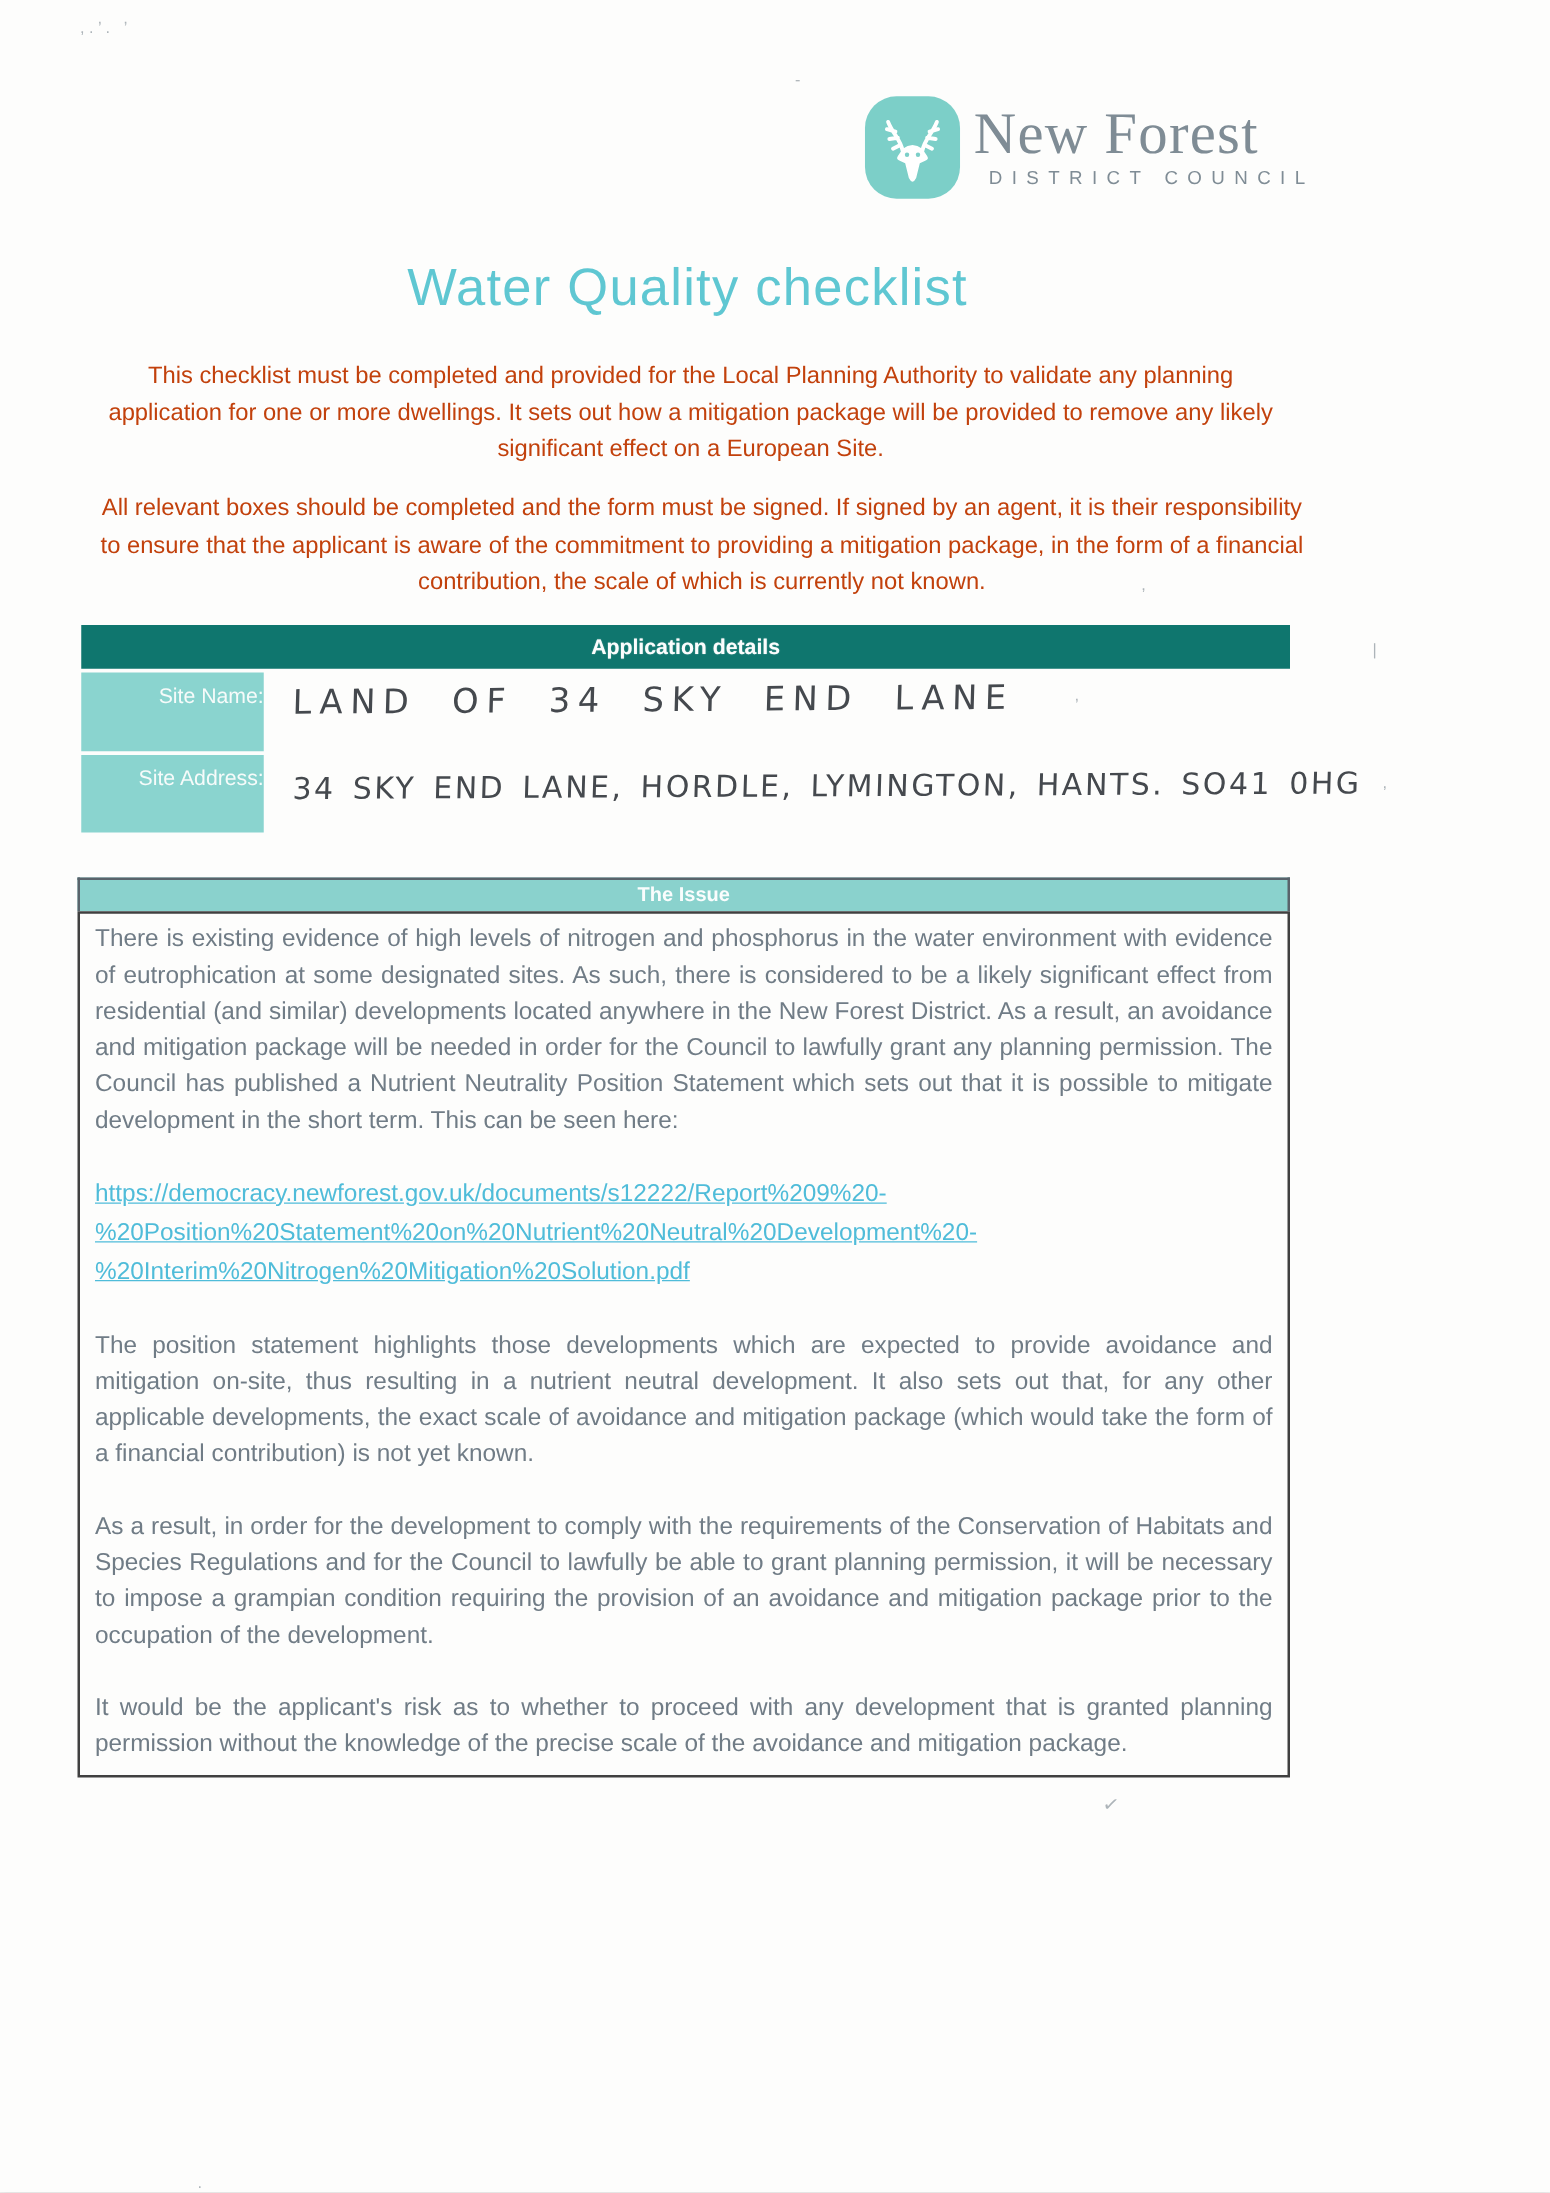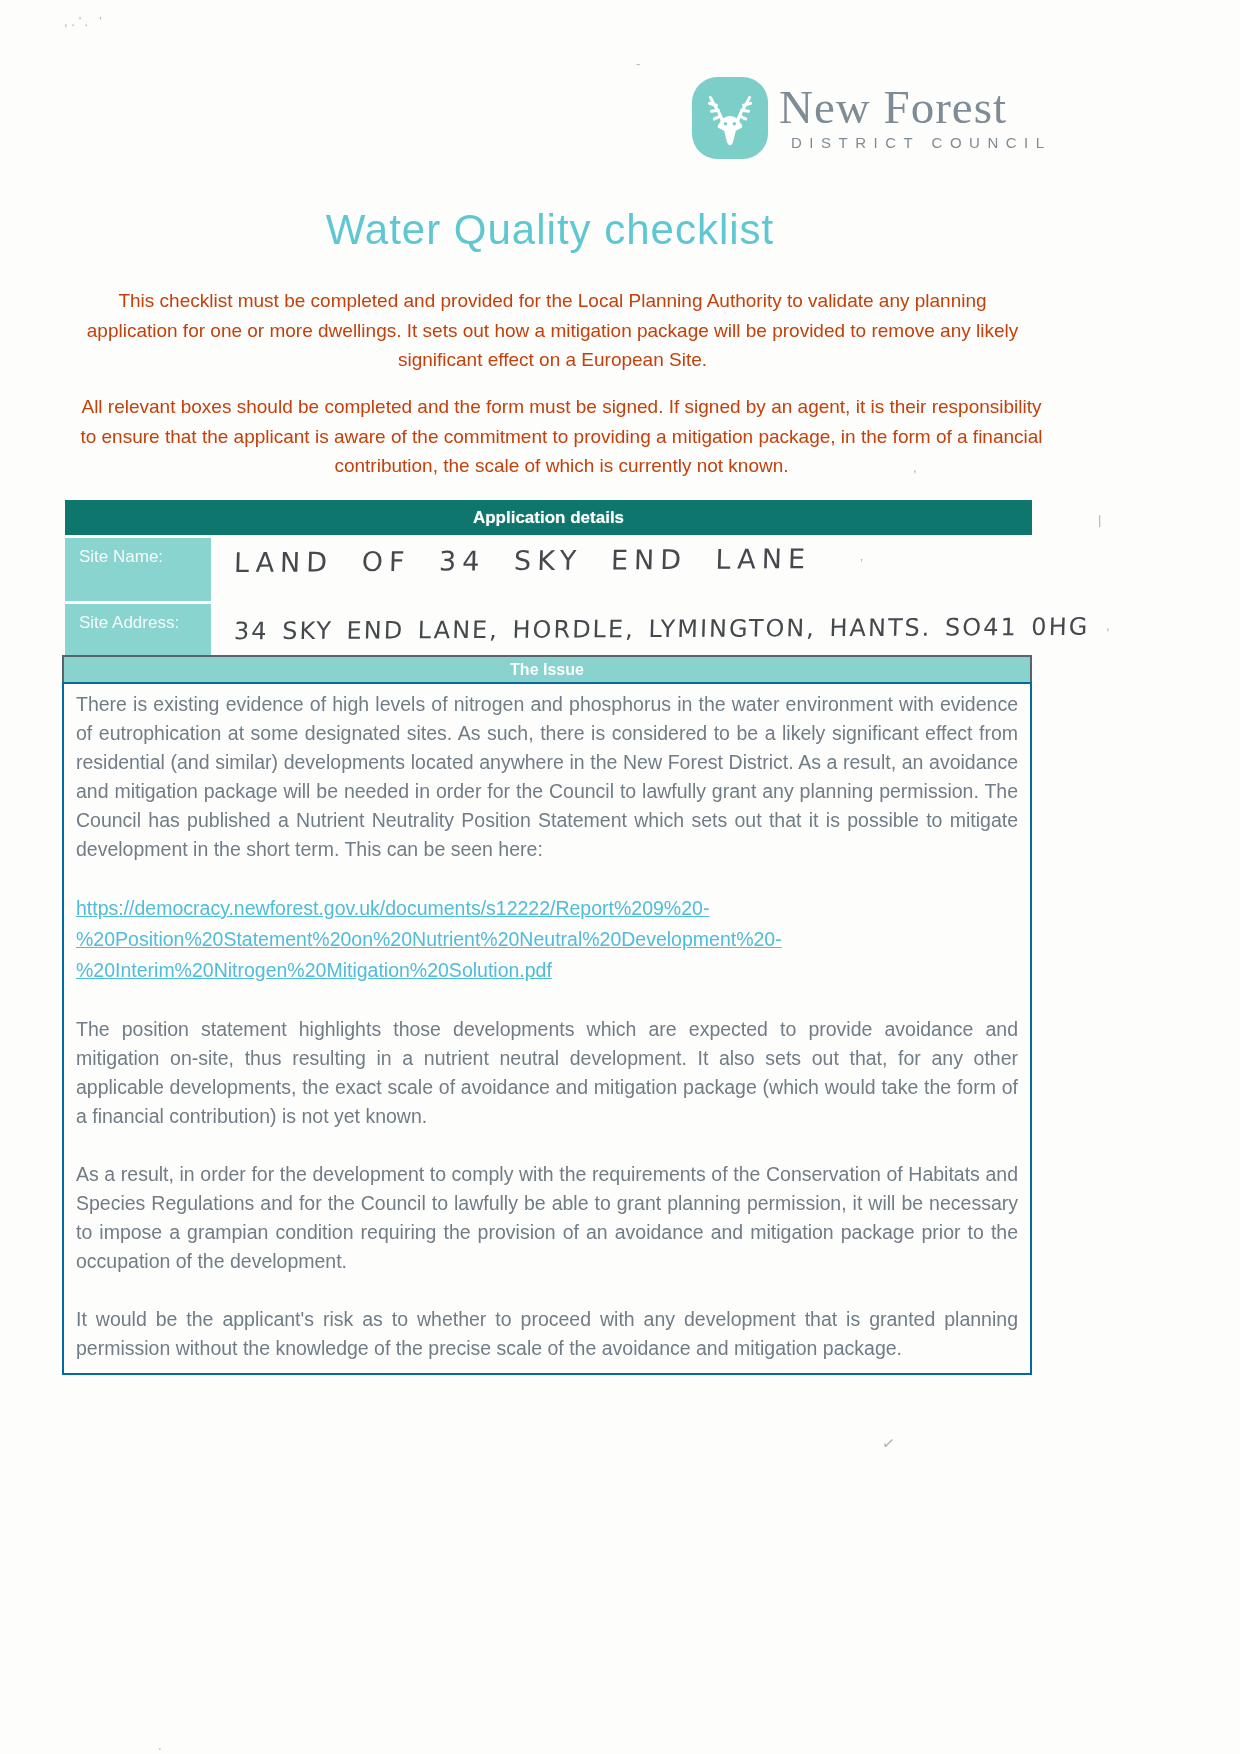--- a/index.html
+++ b/index.html
@@ -36,21 +36,21 @@
   .intro{
     text-align:center;font-size:19px;line-height:29.5px;color:#c2410c;
   }
   
   .app-table{position:absolute;left:65px;top:500px;width:967px;}
   .teal-banner{
     background:#0f766e;color:#fbfdfd;text-align:center;
     font-size:17px;height:35px;line-height:35px;font-weight:bold;
     text-shadow:0 0 1px rgba(255,255,255,.6);
   }
-  .field-row{display:flex;margin-top:3px;}
+  .field-row{display:flex;margin-top:3px;text-align:right;}
   .field-label{
     width:146px;flex:0 0 auto;background:#8ad4cf;color:#f6fbfa;
     font-size:17px;padding:9px 0 0 14px;box-sizing:border-box;
   }
   .row-site-name{height:63px;}
   .row-site-address{height:62px;}
   .field-value{flex:1;background:transparent;position:relative;}
   .handwriting{
     font-family:"DejaVu Sans", sans-serif;
     color:#45494e;
@@ -60,28 +60,28 @@
     position:absolute;left:23px;top:7px;
     font-size:27px;letter-spacing:6px;word-spacing:14px;
     transform:rotate(-.4deg) skewX(-2deg);
   }
   .hw-address{
     position:absolute;left:23px;top:11px;
     font-size:24px;letter-spacing:2px;word-spacing:4px;
     transform:rotate(-.3deg) skewX(-2deg);
   }
   
-  .issue{position:absolute;left:62px;top:655px;width:970px;}
+  .issue{position:absolute;left:62px;top:702px;width:970px;}
   .issue-banner{
     border:2px solid #59636b;border-bottom:none;
     background:#8ad2cd;color:#fafdfd;text-align:center;
     font-size:16px;height:25px;line-height:25px;font-weight:bold;
   }
   .issue-box{
-    border:2px solid #0369a1;
+    border:2px solid #404040;
     padding:6px 12px 10px 12px;
     box-sizing:border-box;
     background:#fdfdfc;
   }
   .issue-box p{
     margin:0 0 0 0;
     font-size:19.5px;line-height:29px;color:#707c86;
     text-align:justify;
   }
   .issue-box p + p, .issue-box .doc-link, .issue-box .after-link{margin-top:29px;}

